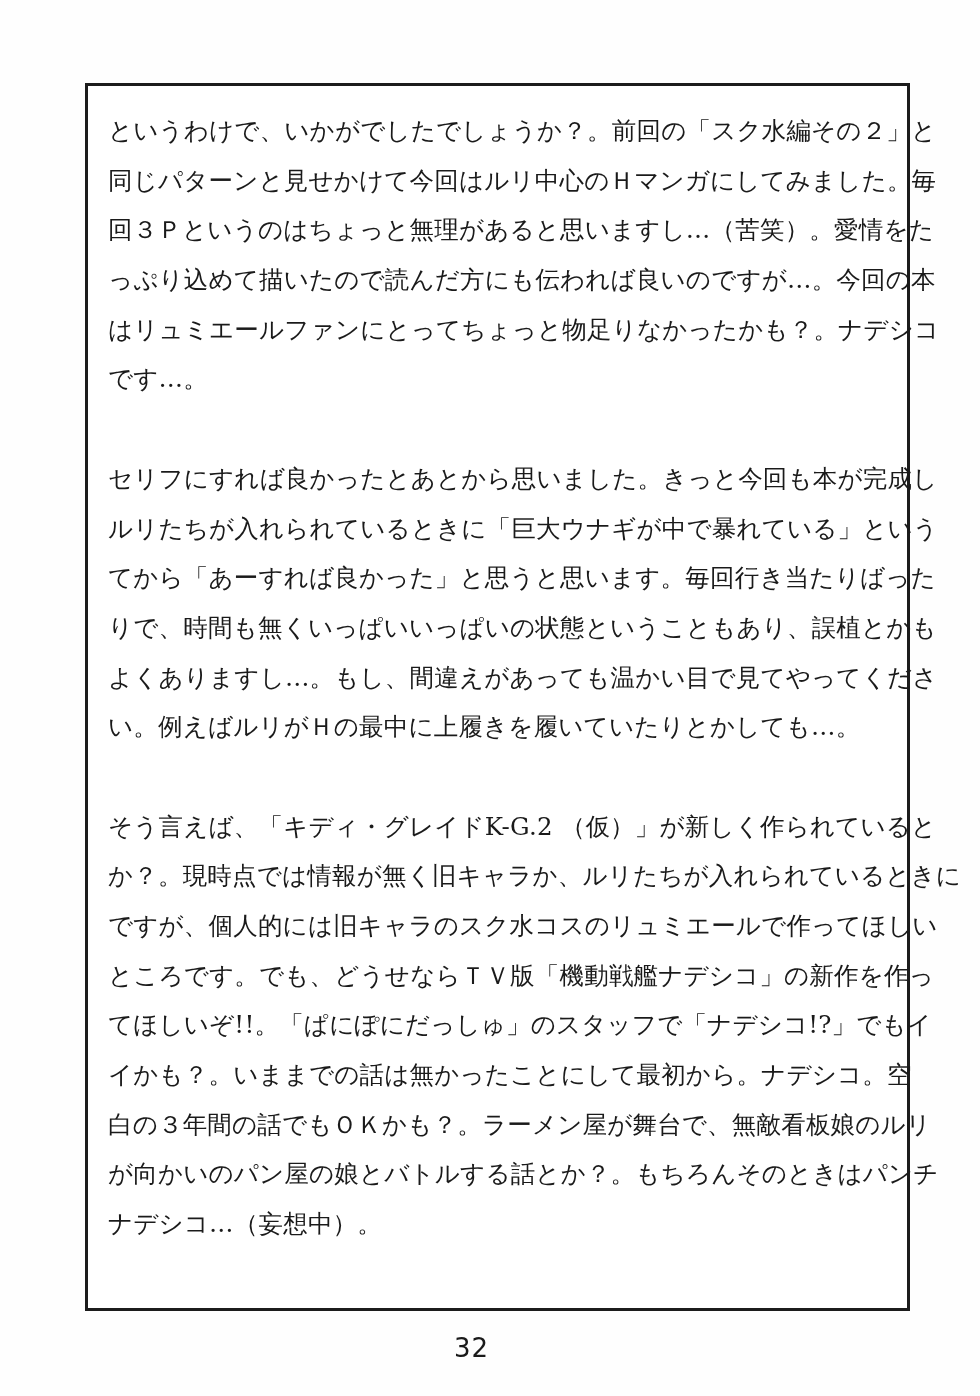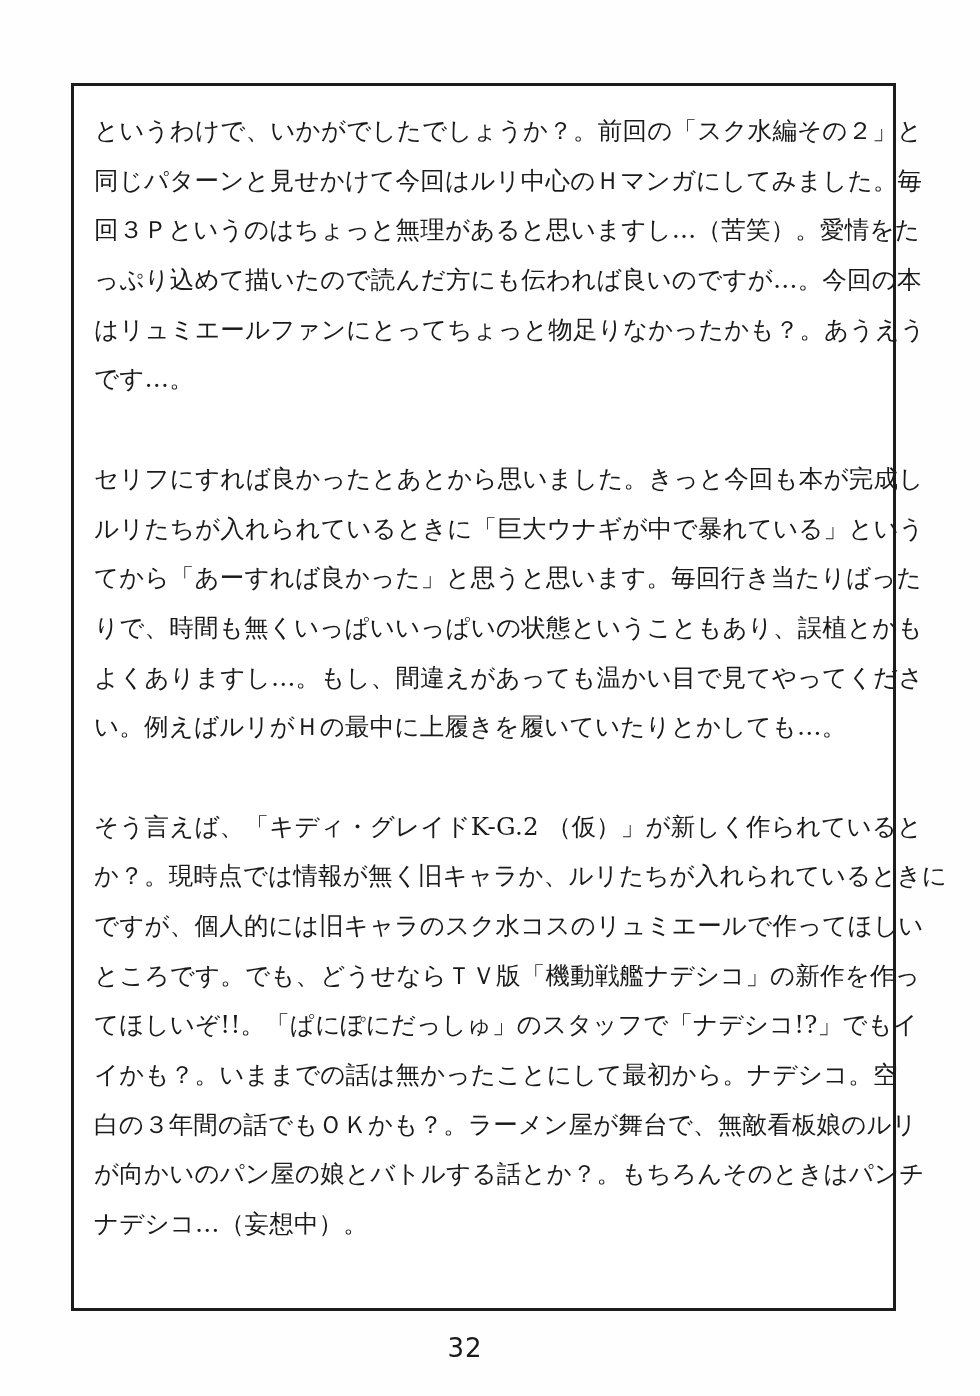--- a/index.html
+++ b/index.html
@@ -11,21 +11,21 @@
       width: 980px;
       height: 1396px;
       position: relative;
       overflow: hidden;
       background: #fefefe;
       font-family: "DejaVu Serif", "Liberation Serif", serif;
       color: #1a1a1a;
     }
     .page {
       position: absolute;
-      left: 0; top: 0;
+      left: 14px; top: 0;
       width: 844px; height: 1396px;
     }
     .text-box {
       position: absolute;
       left: 71px;
       top: 83px;
       width: 819px;
       height: 1222px;
       border: 3px solid #1c1c1c;
       box-sizing: content-box;
@@ -50,40 +50,40 @@
     }
     .blank {
       display: block;
       height: 49.7px;
     }
     .page-number {
       position: absolute;
       left: 440px;
       top: 1333px;
       width: 50px;
-      text-align: center;
+      text-align: left;
       font-family: "DejaVu Sans", "Liberation Sans", sans-serif;
       font-size: 26px;
       color: #1a1a1a;
       letter-spacing: 1px;
     }
   </style>
 </head>
 <body>
 
 <div class="page">
   <div class="text-box">
     <div class="text-inner">
 
       <div class="paragraph">
         <span class="line">というわけで、いかがでしたでしょうか？。前回の「スク水編その２」と</span>
         <span class="line">同じパターンと見せかけて今回はルリ中心のＨマンガにしてみました。毎</span>
         <span class="line">回３Ｐというのはちょっと無理があると思いますし…（苦笑）。愛情をた</span>
         <span class="line">っぷり込めて描いたので読んだ方にも伝われば良いのですが…。今回の本</span>
-        <span class="line">はリュミエールファンにとってちょっと物足りなかったかも？。あうえう</span>
+        <span class="line">はリュミエールファンにとってちょっと物足りなかったかも？。ナデシコ</span>
         <span class="line">です…。</span>
       </div>
 
       <span class="blank"></span>
 
       <div class="paragraph">
         <span class="line">セリフにすれば良かったとあとから思いました。きっと今回も本が完成し</span>
         <span class="line">ルリたちが入れられているときに「巨大ウナギが中で暴れている」という</span>
         <span class="line">てから「あーすれば良かった」と思うと思います。毎回行き当たりばった</span>
         <span class="line">りで、時間も無くいっぱいいっぱいの状態ということもあり、誤植とかも</span>

